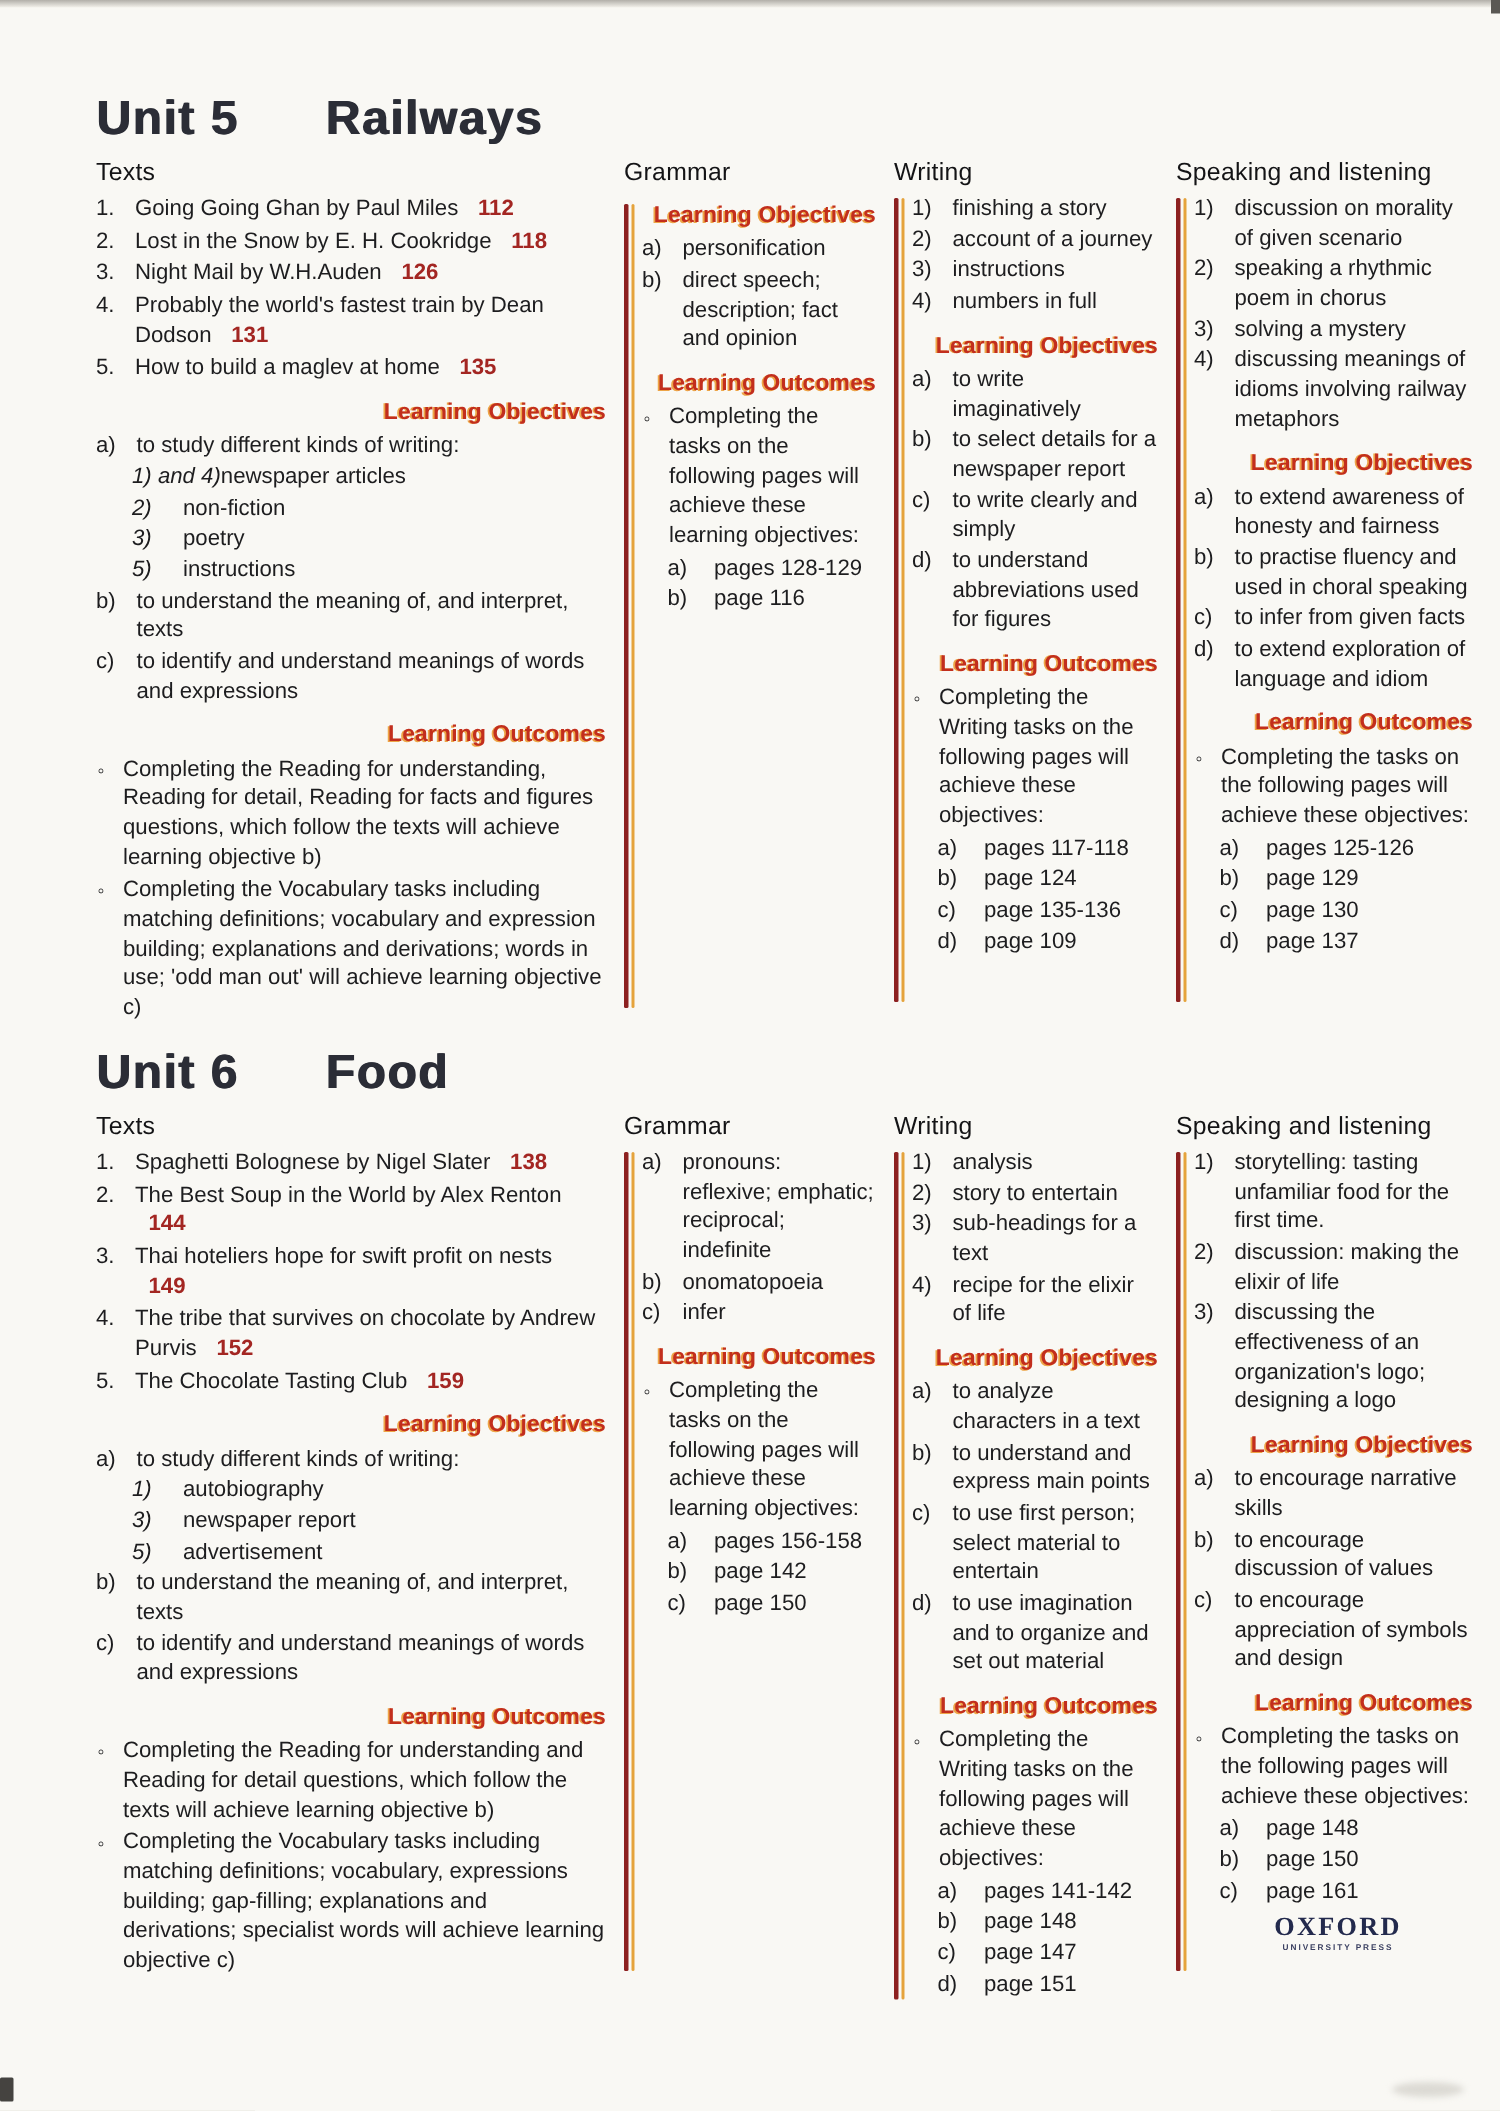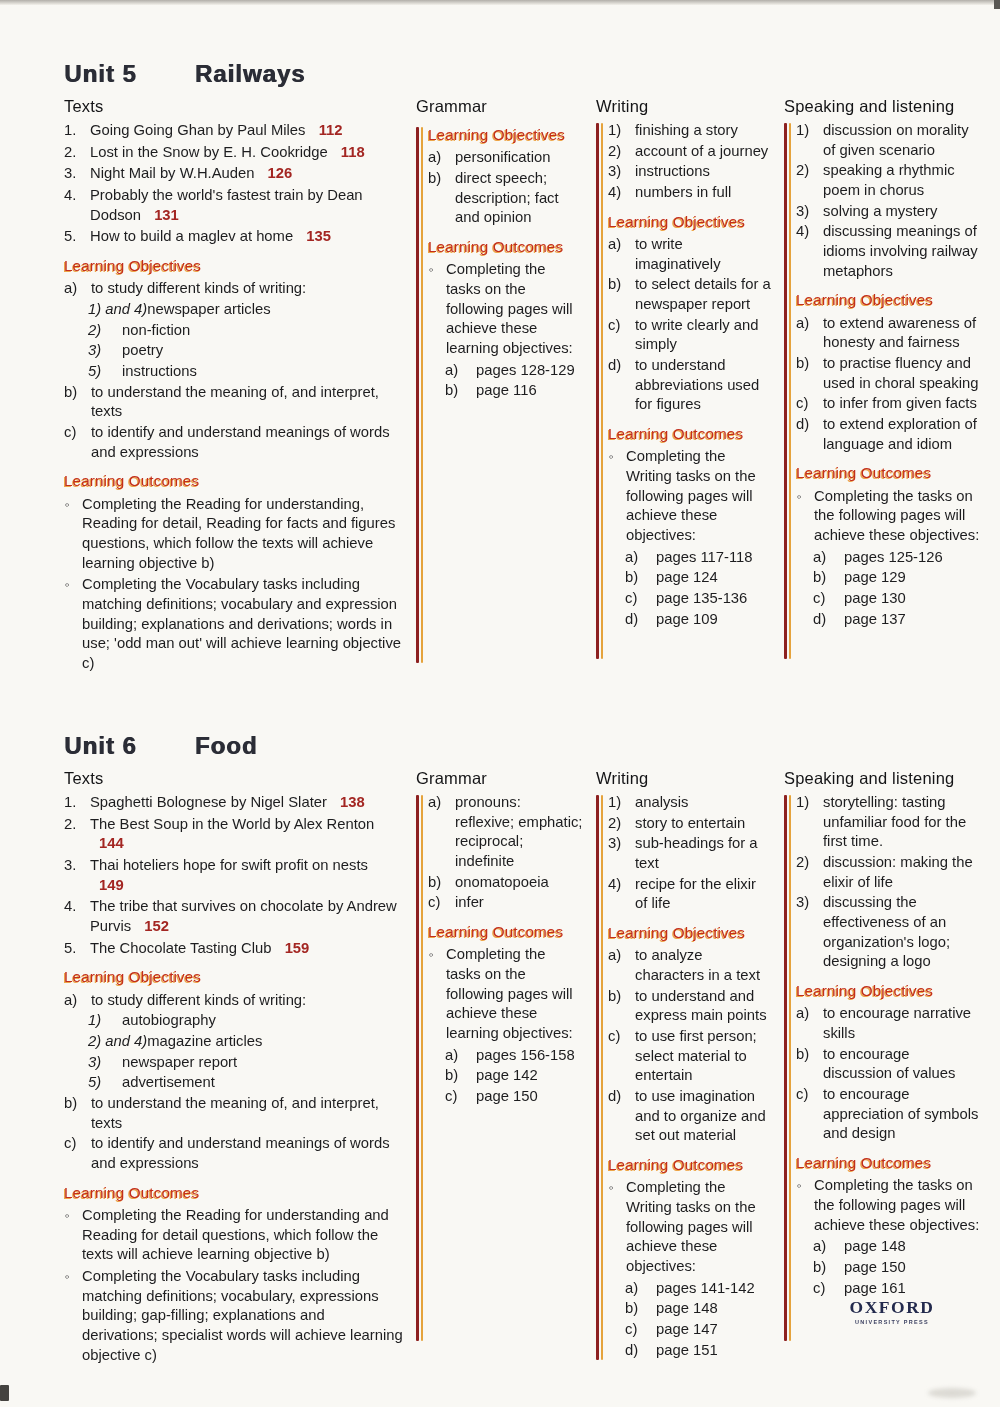--- a/index.html
+++ b/index.html
@@ -6,56 +6,56 @@
   .page{position:relative;width:1000px;height:1407px;margin:0 auto;background:#f9f8f4;
         font-family:"Liberation Sans",sans-serif;color:#1d1d1f;overflow:hidden;}
   .top-band{position:absolute;top:0;left:0;right:0;height:5px;
         background:linear-gradient(180deg,#b2afa9,#f3f1eb);}
   .mark-tr{position:absolute;right:0;top:0;width:6px;height:9px;background:#5a5854;}
   .mark-bl{position:absolute;left:0;bottom:6px;width:9px;height:16px;background:#454340;border-radius:1px;}
   .smudge-br{position:absolute;left:928px;bottom:9px;width:48px;height:10px;background:#dcdad4;
         border-radius:50%;filter:blur(2px);}
 
   .unit{position:absolute;left:64px;right:24px;}
-  .u5{top:60px;} .u6{top:696px;margin-top:36px;}
-
-  .unit-head{display:flex;gap:58px;font-size:24px;font-weight:900;color:#2b2d36;
+  .u5{top:60px;} .u6{top:696px;}
+
+  .unit-head{display:flex;gap:58px;font-size:32px;font-weight:900;color:#2b2d36;
         letter-spacing:1px;margin-bottom:9px;text-shadow:0.8px 0 0 #2b2d36;}
 
   .cols{display:grid;grid-template-columns:340px 168px 176px 198px;column-gap:12px;align-items:start;}
   .col-head{font-size:16.5px;font-weight:400;margin:0 0 5px;letter-spacing:0.2px;color:#141416;}
   .col-body{font-size:14.8px;line-height:1.33;}
 
   .ruled{position:relative;padding-left:12px;}
   .u5 .ruled{min-height:538px;}
   .u6 .ruled{min-height:548px;}
   .rule{position:absolute;top:2px;bottom:0;width:2.5px;border-radius:1px;}
   .rule-m{left:0;background:var(--rule-maroon,#8d2120);}
   .rule-o{left:4.5px;background:var(--rule-orange,#e5a33c);}
 
-  .subhead{color:var(--red-head,#c22e1d);font-weight:400;font-size:15.3px;margin:9px 0 3px;
-        text-shadow:-1.2px 0.5px 0 rgba(236,160,61,0.95);letter-spacing:0.1px;}
+  .subhead{color:var(--red-head,#c22e1d);font-weight:700;font-size:15.3px;margin:9px 0 3px;
+        text-shadow:-1.2px 0.5px 0 rgba(236,160,61,0.95);letter-spacing:0.1px;text-align:right;}
   .col-body .subhead:first-child{margin-top:1px;}
 
   .toc-item{display:flex;margin:0 0 2px;}
   .toc-item .m{flex:none;width:26px;}
   .pg{color:var(--page-num,#a32622);font-weight:700;margin-left:9px;white-space:nowrap;}
 
   .li-row{display:flex;margin:0 0 1px;}
   .li-row .m{flex:none;min-width:27px;}
   .li-row.sub{padding-left:24px;}
   .li-row.sub .m{min-width:34px;font-style:italic;}
   .li-row.pages{padding-left:17px;}
   .li-row.pages .m{min-width:31px;}
 
   .bul-row{display:flex;margin:1px 0 2px;}
   .bg{flex:none;width:17px;padding-left:1px;font-weight:700;font-size:13px;transform:translateY(1px);}
   .u{}
 
-  .oxford{position:absolute;left:836px;top:1274px;width:112px;text-align:center;color:var(--navy,#232a4d);margin-top:23px;}
+  .oxford{position:absolute;left:836px;top:1274px;width:112px;text-align:center;color:var(--navy,#232a4d);}
   .ox1{font-family:"Liberation Serif",serif;font-weight:700;font-size:17.5px;letter-spacing:1.5px;}
   .ox2{font-size:5.5px;letter-spacing:1.3px;font-weight:700;margin-top:1px;color:#3a3f60;}
 </style>
 </head>
 <body>
 
 <div class="page" style="--red-head: #c22e1d; --page-num: #a32622; --rule-maroon: #8d2120; --rule-orange: #e5a33c; --navy: #232a4d;">
   <div class="top-band"></div>
   <div class="mark-tr"></div>
   <main id="units">
@@ -313,24 +313,20 @@
               <div class="subhead">Learning Objectives</div>
               <div class="li-row">
                 <span class="m">a)</span>
                 <span class="lt">to study different kinds of writing:</span>
               </div>
               <div class="li-row sub">
                 <span class="m">1)</span>
                 <span class="lt">autobiography</span>
               </div>
               <div class="li-row sub">
-                <span class="m">2) and 4)</span>
-                <span class="lt">magazine articles</span>
-              </div>
-              <div class="li-row sub">
                 <span class="m">3)</span>
                 <span class="lt">newspaper report</span>
               </div>
               <div class="li-row sub">
                 <span class="m">5)</span>
                 <span class="lt">advertisement</span>
               </div>
               <div class="li-row">
                 <span class="m">b)</span>
                 <span class="lt">to understand the meaning of, and interpret, texts</span>

